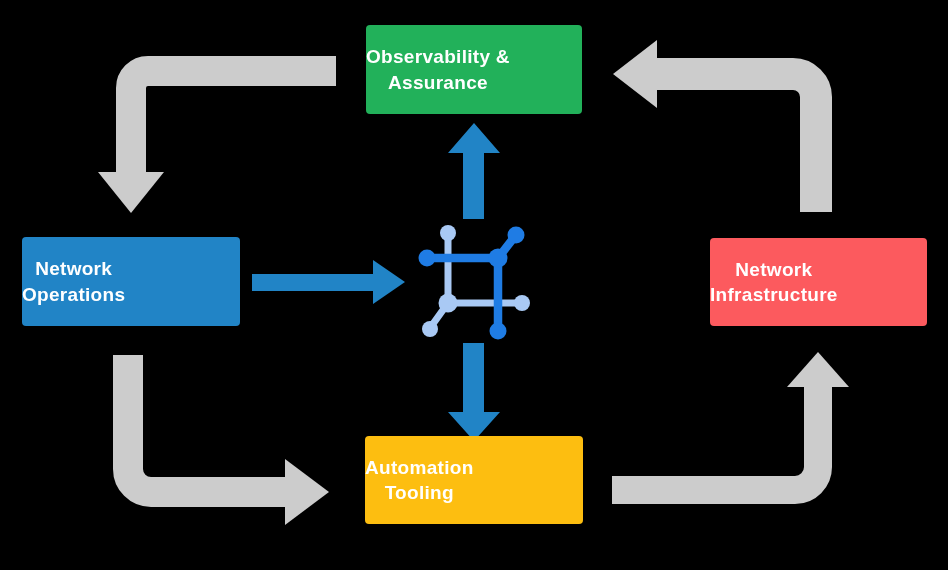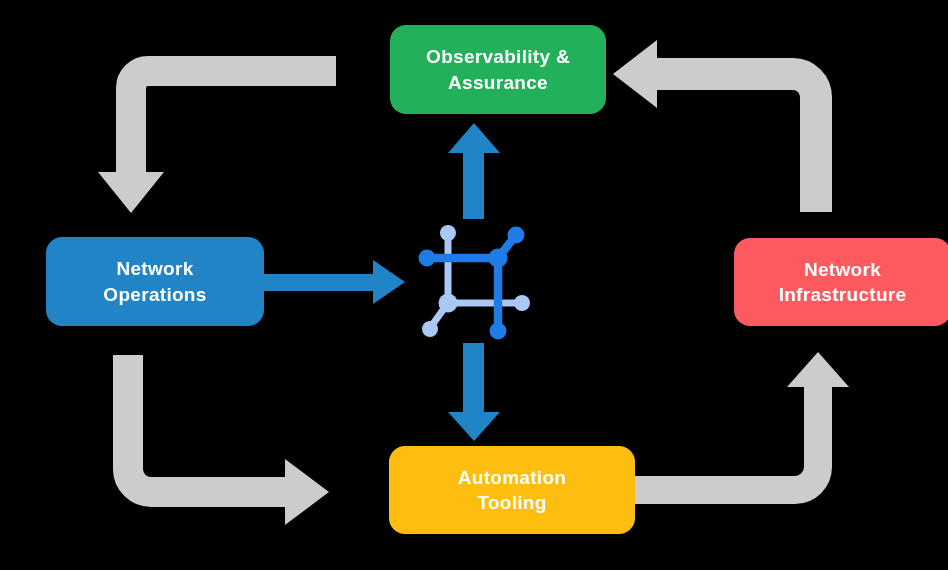--- a/index.html
+++ b/index.html
@@ -8,36 +8,35 @@
     position: relative; overflow: hidden;
     font-family: "Liberation Sans", sans-serif;
   }
   #arrow-layer {
     position: absolute; left: 0; top: 0;
     width: 948px; height: 570px;
   }
   .arrow-path { fill: none; stroke-linecap: butt; }
   .node {
     position: absolute;
-    border-radius: 16px;
-    display: flex; align-items: center; justify-content: center;
+    border-radius: 4px;
+    display: flex; align-items: center; justify-content: flex-start;
     text-align: center;
-    margin-left: 24px;
   }
   .node-label {
     white-space: pre-line;
     font-size: 19px;
     font-weight: 700;
     line-height: 1.32;
     letter-spacing: 0.3px;
   }
   .node-observability   { left: 366px; top: 25px;  width: 216px; height: 89px; }
   .node-operations      { left: 22px;  top: 237px; width: 218px; height: 89px; }
   .node-infrastructure  { left: 710px; top: 238px; width: 217px; height: 88px; }
-  .node-automation      { left: 365px; top: 446px; width: 246px; height: 88px; }
+  .node-automation      { left: 365px; top: 436px; width: 218px; height: 88px; }
 </style>
 </head>
 <body style="background-color: rgb(0, 0, 0);">
 
 <svg id="arrow-layer" viewBox="0 0 948 570" xmlns="http://www.w3.org/2000/svg">
 
   <g>
     <path class="arrow-path" stroke-width="30" d="M336,71 L148,71 A17,17 0 0 0 131,88 L131,174" stroke="#CCCCCC"></path>
     <polygon points="98,172 164,172 131,213" fill="#CCCCCC"></polygon>
   </g>

